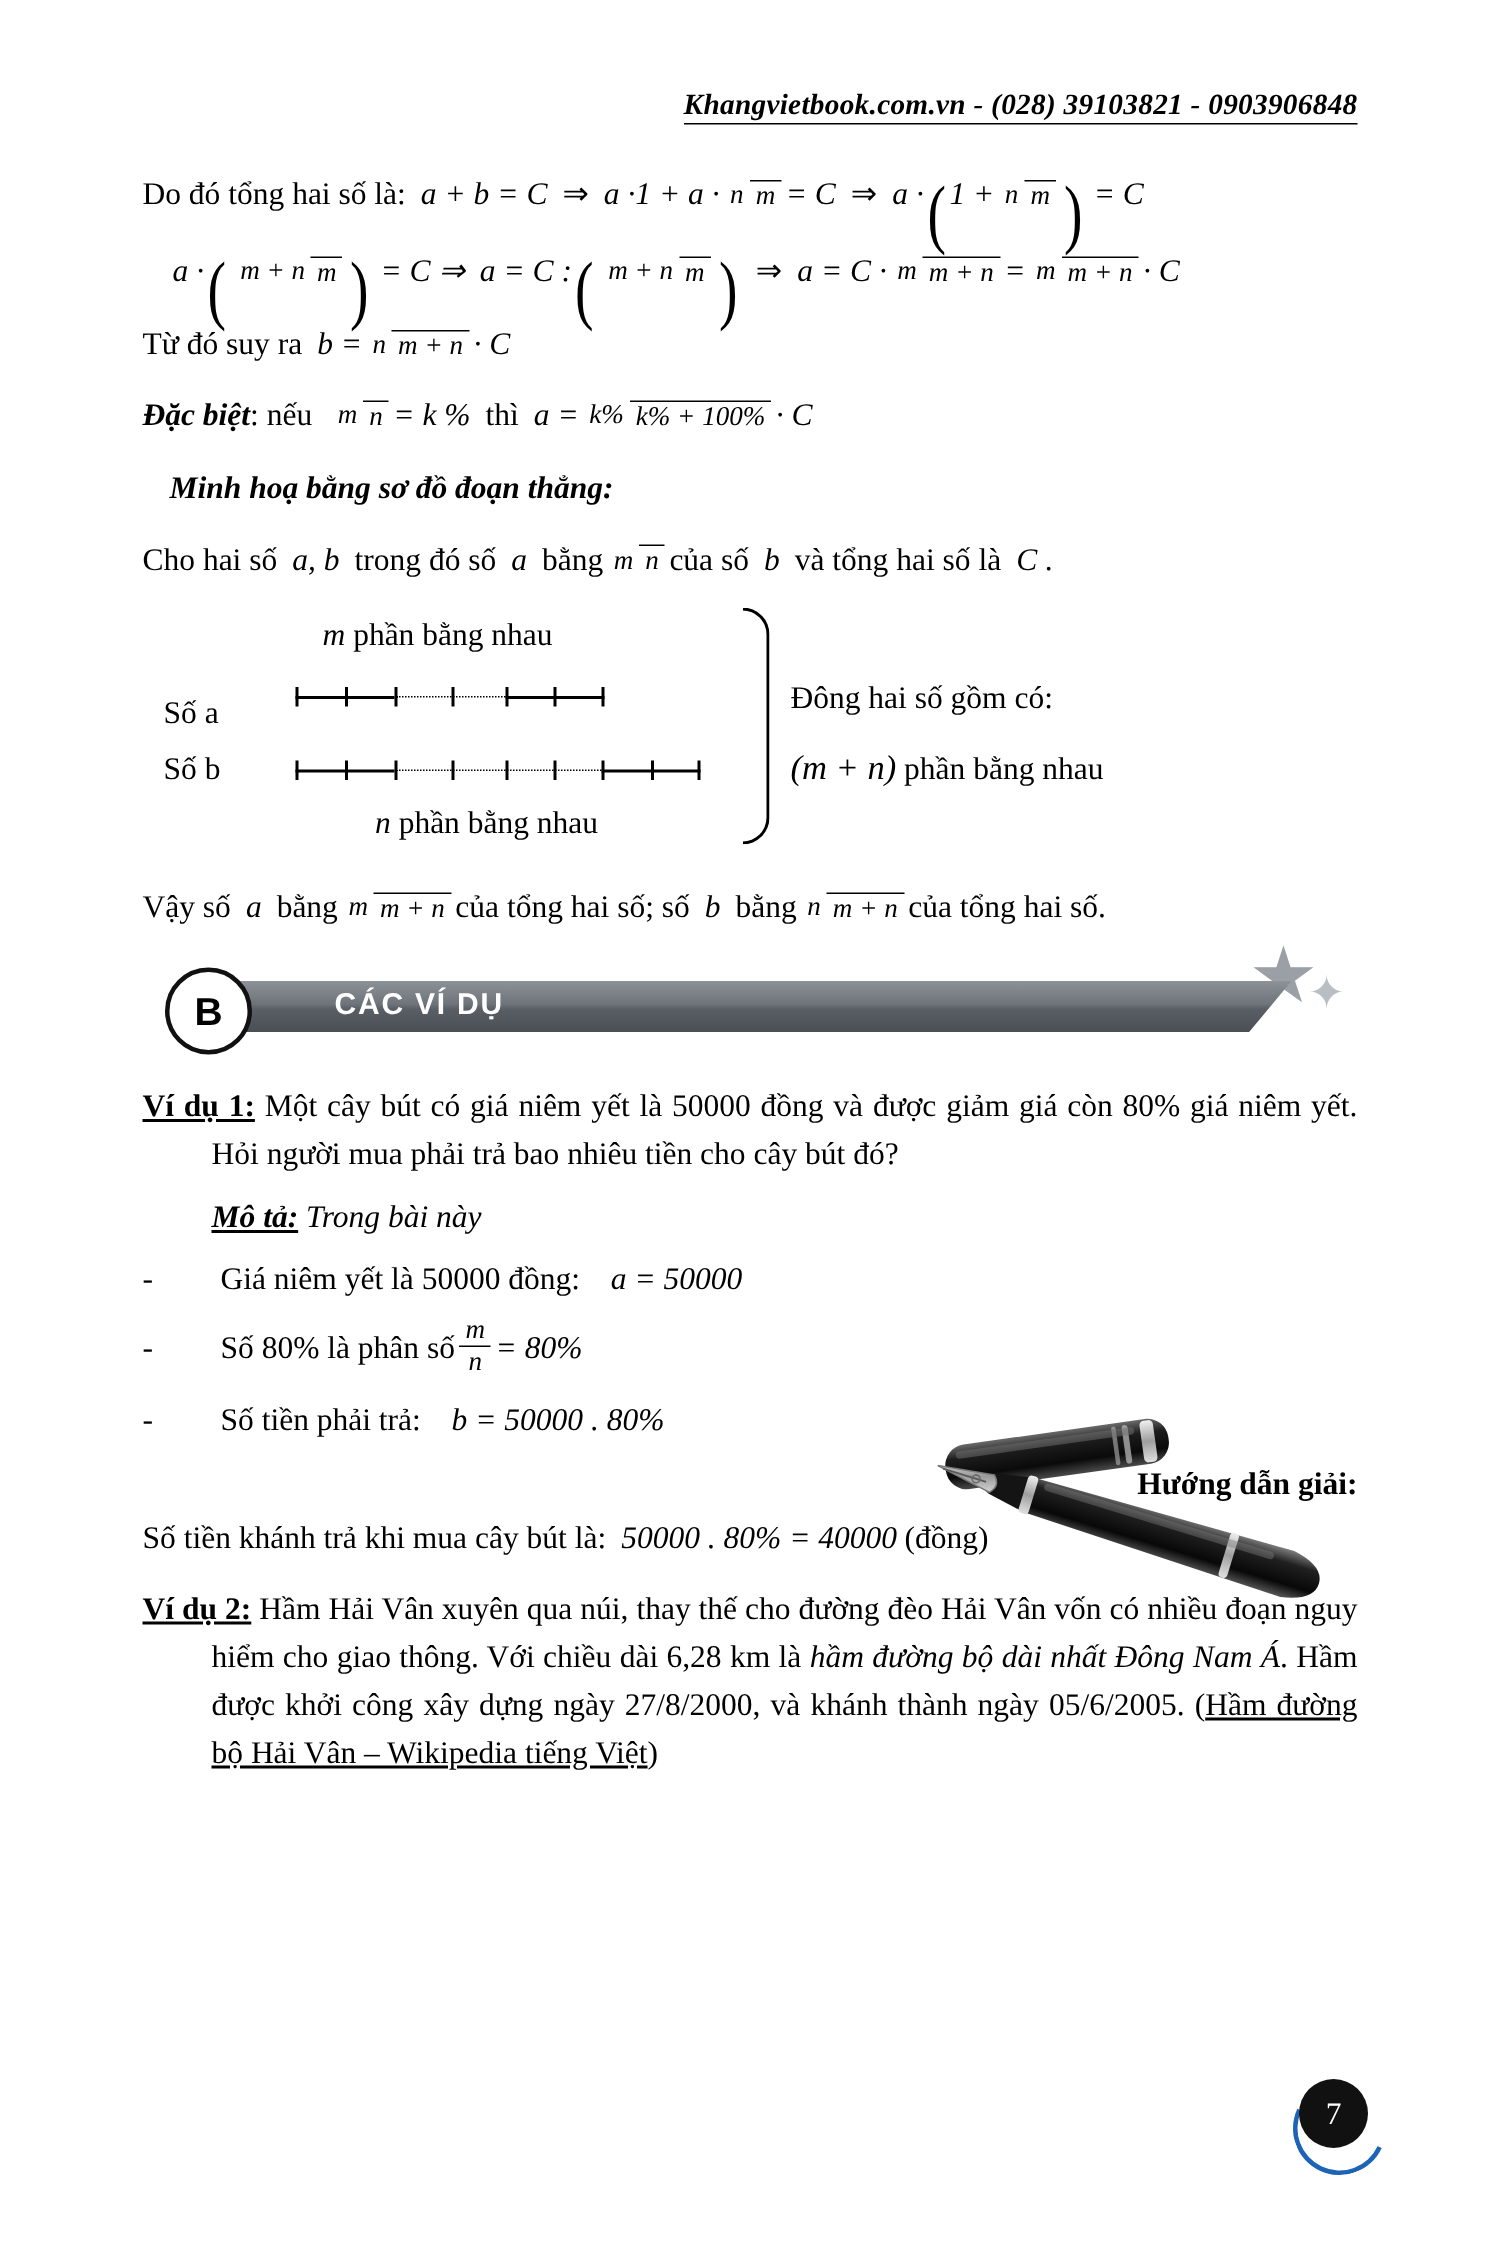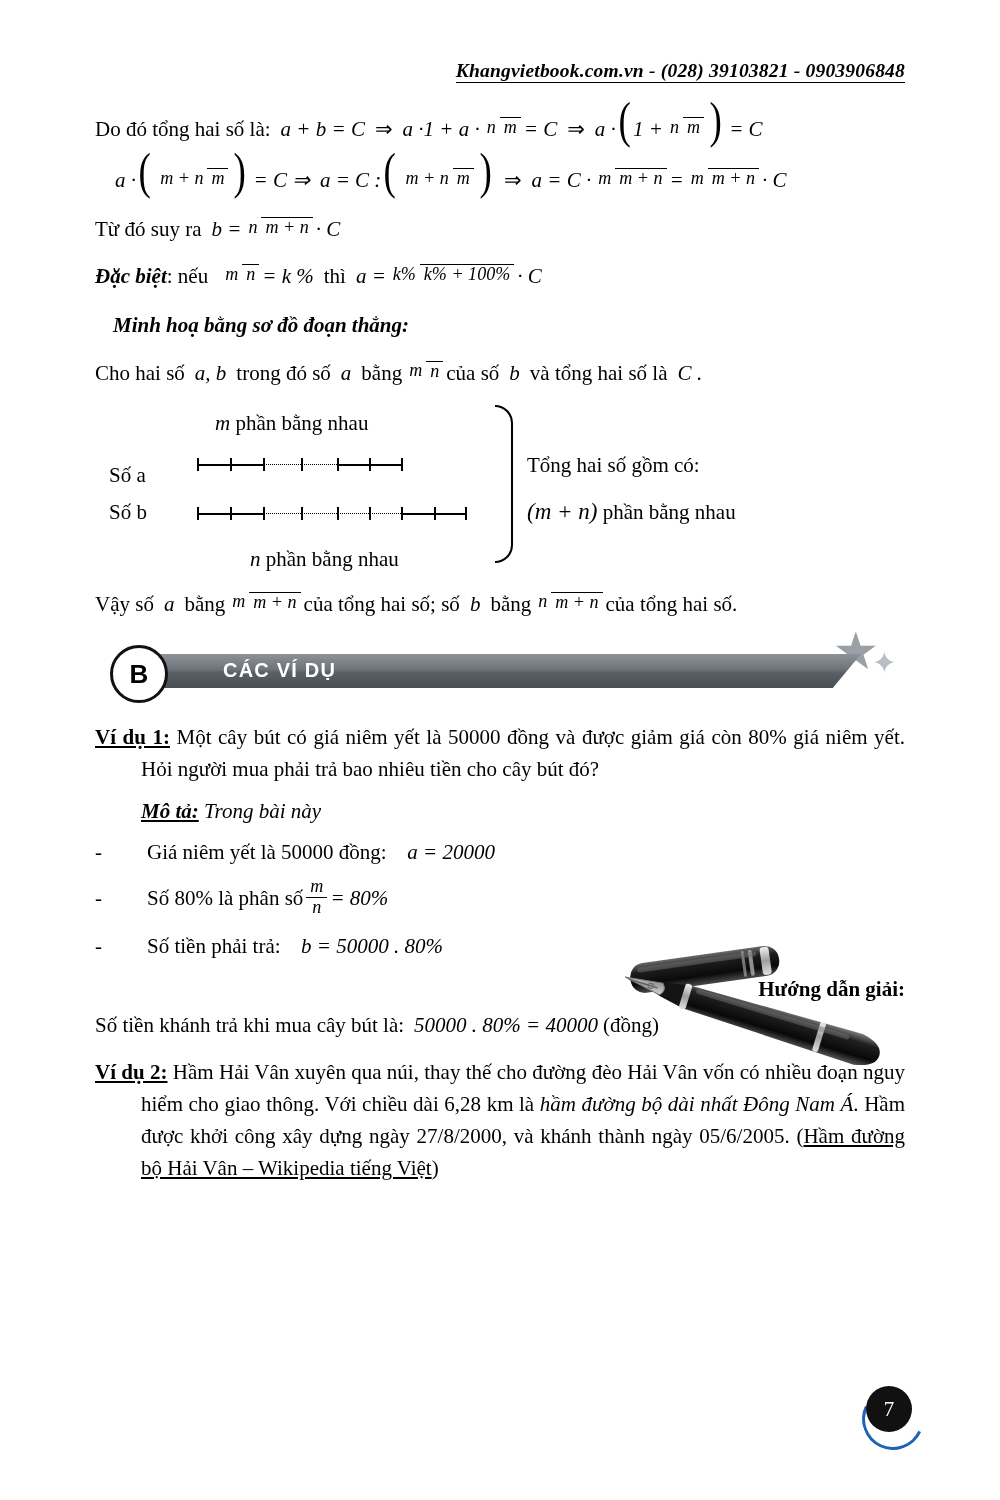--- a/index.html
+++ b/index.html
@@ -66,21 +66,21 @@
     position: relative;
     top: 2px;
     font-family: "Liberation Serif", serif;
     transform: scaleX(.72);
   }
   .eqrow {
     margin-top: 14px;
     font-size: 21px;
     line-height: 1.1;
     display: flex;
-    align-items: flex-start;
+    align-items: flex-end;
     flex-wrap: wrap;
   }
   .eqrow > span { display: inline-flex; align-items: center; }
   .sp { display: inline-block; width: 10px; }
   .sp-s { display: inline-block; width: 5px; }
   
   .diagram {
     position: relative;
     margin-top: 26px;
     height: 168px;
@@ -389,27 +389,27 @@
       <div class="tick" style="left:33px;"></div>
       <div class="tick" style="left:66px;"></div>
       <div class="tick" style="left:104px;"></div>
       <div class="tick" style="left:140px;"></div>
       <div class="tick" style="left:172px;"></div>
       <div class="tick" style="left:204px;"></div>
       <div class="tick" style="left:237px;"></div>
       <div class="tick" style="left:268px;"></div>
     </div>
 
-    <div class="dg-label" style="left:155px; top:136px;">
+    <div class="dg-label" style="left:155px; top:125px;">
       <span class="mathit">n</span><span> phần bằng nhau</span>
     </div>
 
     <div class="brace" style="left:400px; top:-6px; height:154px; border-radius:0 22px 22px 0;"></div>
 
-    <div class="dg-label" style="left:432px; top:42px;">Tổng hai số gồm có:</div>
+    <div class="dg-label" style="left:432px; top:42px;">Đông hai số gồm có:</div>
     <div class="dg-label" style="left:432px; top:88px;">
       <span class="mathit" style="font-size:23px;">(m + n)</span><span> phần bằng nhau</span>
     </div>
   </div>
 
   <div class="eqrow" style="margin-top:14px;">
     <span>Vậy số</span>
     <span class="sp"></span>
     <span class="mathit">a</span>
     <span class="sp"></span>
@@ -444,21 +444,21 @@
 
   <div class="vd" style="margin-top:10px; padding-left:46px;">
     <span class="b it u">Mô tả:</span><span class="it"> Trong bài này</span>
   </div>
 
   <div class="bullets">
     <div class="bullet">
       <span class="dash">-</span>
       <span>Giá niêm yết là 50000 đồng:</span>
       <span class="sp"></span>
-      <span class="mathit">a = 20000</span>
+      <span class="mathit">a = 50000</span>
     </div>
 
     <div class="bullet" style="display:flex; align-items:center; padding-left:0; margin-top:12px;">
       <span style="display:inline-block; width:22px;">-</span>
       <span style="display:inline-block; width:30px;"></span>
       <span>Số 80% là phân số</span>
       <span class="frac mathit">
         <span class="num">m</span>
         <span class="den">n</span>
       </span>

